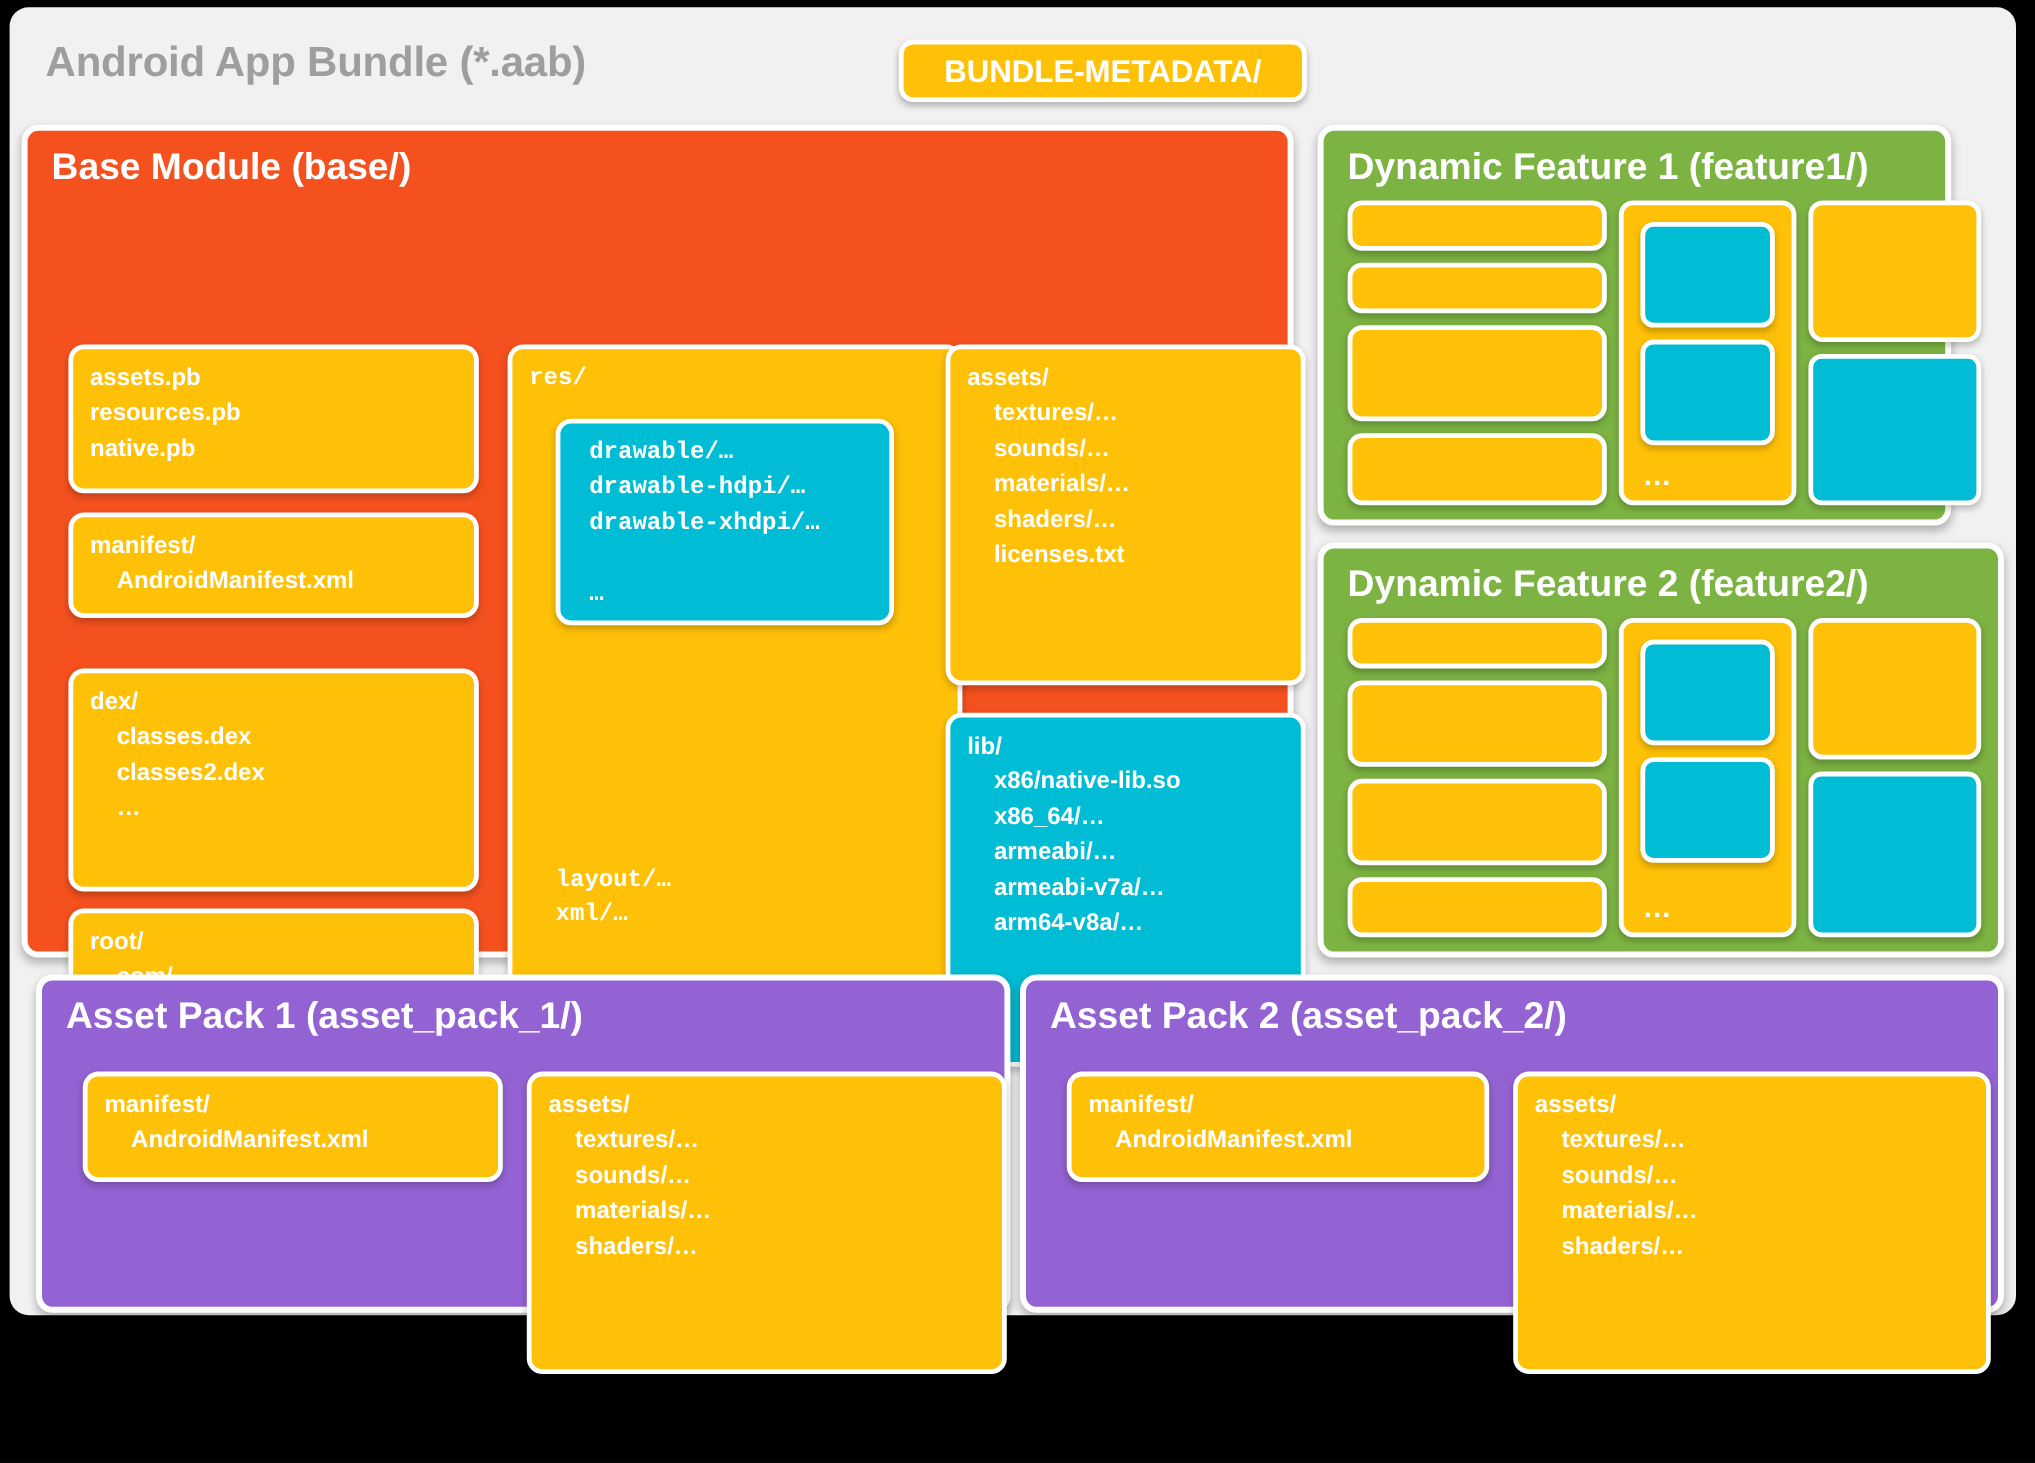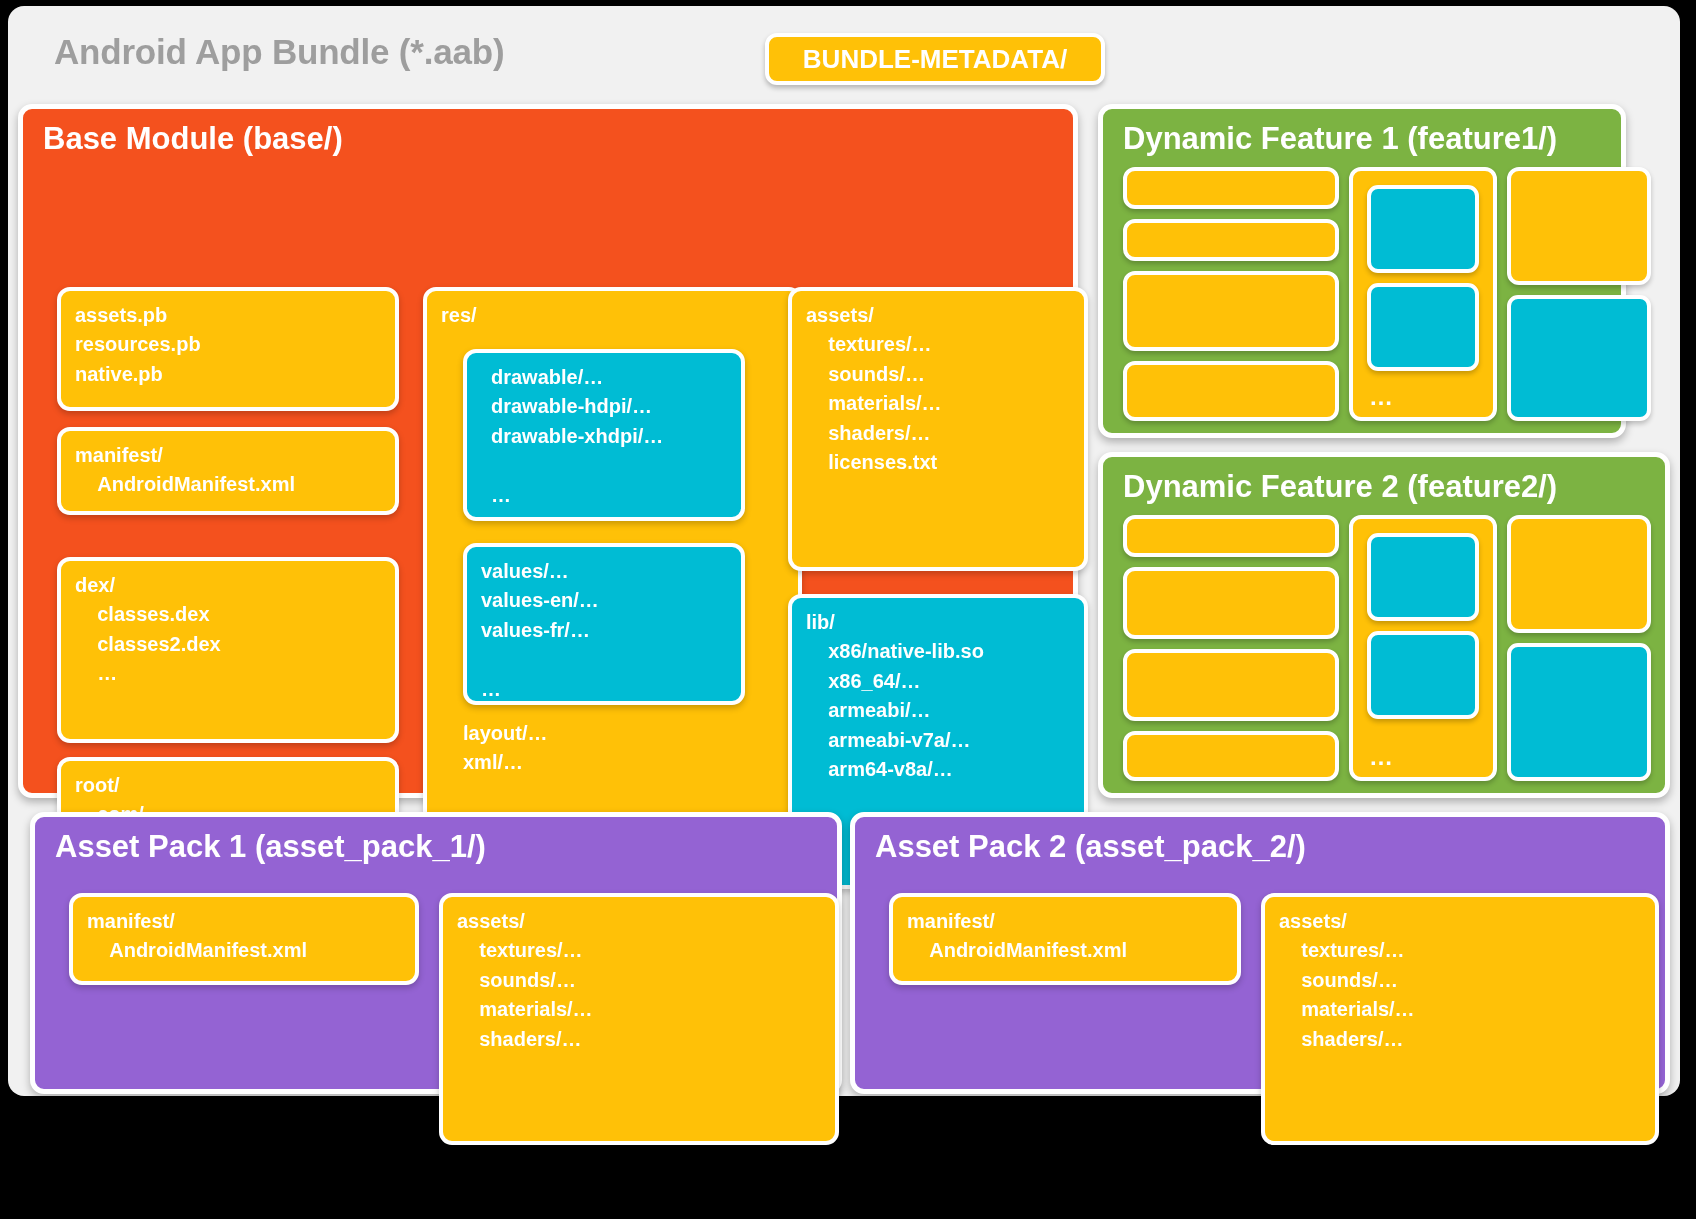--- a/index.html
+++ b/index.html
@@ -13,21 +13,21 @@
     overflow:hidden;
   }
   
   .bundle{
     position:absolute;left:8px;top:6px;width:1672px;height:1090px;
     background:#f1f1f1;border-radius:16px;
     box-shadow:0 6px 14px rgba(0,0,0,.45);
     box-sizing:border-box;padding:0;
   }
   .bundle-head{
-    position:absolute;left:16px;top:0;width:100%;height:92px;
+    position:absolute;left:0;top:0;width:100%;height:92px;
   }
   .bundle-title{
     position:absolute;left:30px;top:26px;
     font-size:35px;font-weight:bold;color:#9e9e9e;
     letter-spacing:-.2px;white-space:nowrap;
   }
   
   .chip{
     position:absolute;background:#FFC107;border:4px solid #fff;
     border-radius:12px;box-sizing:border-box;
@@ -67,21 +67,21 @@
   .cyan{background:#00BCD4;}
   .lines{white-space:pre-wrap;}
 
   
   #base-pb        {left:34px; top:178px; width:342px;height:124px;}
   #base-manifest  {left:34px; top:318px; width:342px;height:88px;}
   #base-dex       {left:34px; top:448px; width:342px;height:186px;}
   #base-root      {left:34px; top:648px; width:342px;height:132px;}
 
   
-  #base-res       {left:400px;top:178px;width:379px;height:602px;}
+  #base-res       {left:400px;top:178px;width:379px;height:602px;font-family:Liberation Mono, monospace;}
   #res-drawable   {left:36px; top:58px; width:282px;height:172px;padding-left:24px;}
   #res-values     {left:36px; top:252px;width:282px;height:162px;}
   #res-tail       {left:36px; top:428px;width:282px;height:150px;
                    border:0;box-shadow:none;background:transparent;padding:0;}
 
   
   #base-assets    {left:765px;top:178px;width:300px;height:284px;}
   #base-lib       {left:765px;top:485px;width:300px;height:295px;}
   .fbar{
     position:absolute;background:#FFC107;border:4px solid #fff;border-radius:12px;
@@ -137,25 +137,20 @@
     com/…
         …</div>
 
       <div class="fcard yellow" id="base-res">
         <span>res/</span>
         <div class="fcard cyan lines" id="res-drawable">drawable/…
 drawable-hdpi/…
 drawable-xhdpi/…
 
 …</div>
-        <div class="fcard cyan lines" id="res-values">values/…
-values-en/…
-values-fr/…
-
-…</div>
         <div class="fcard lines" id="res-tail">layout/…
 xml/…
 
 …</div>
       </div>
 
       <div class="fcard yellow lines" id="base-assets">assets/
     textures/…
     sounds/…
     materials/…

